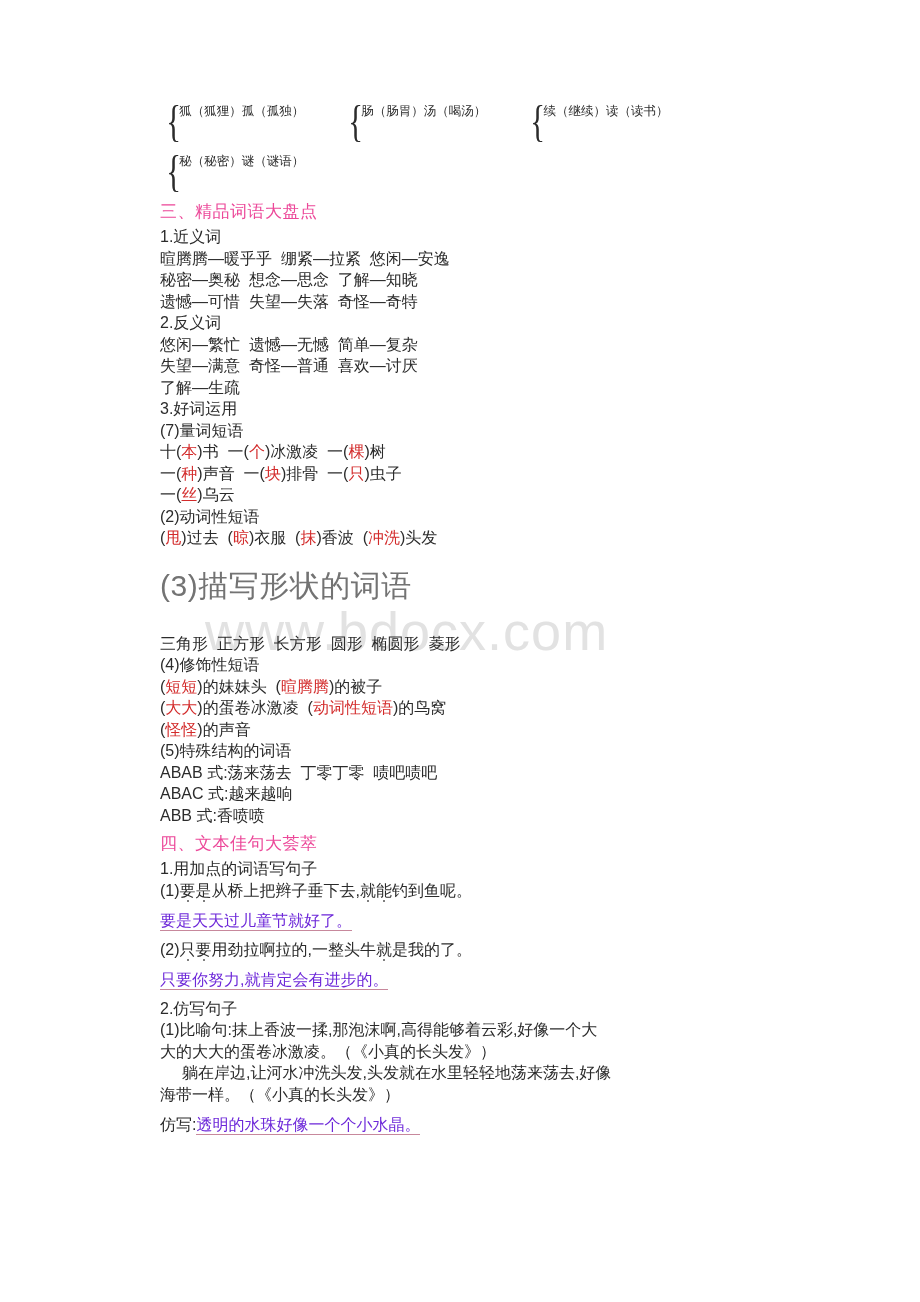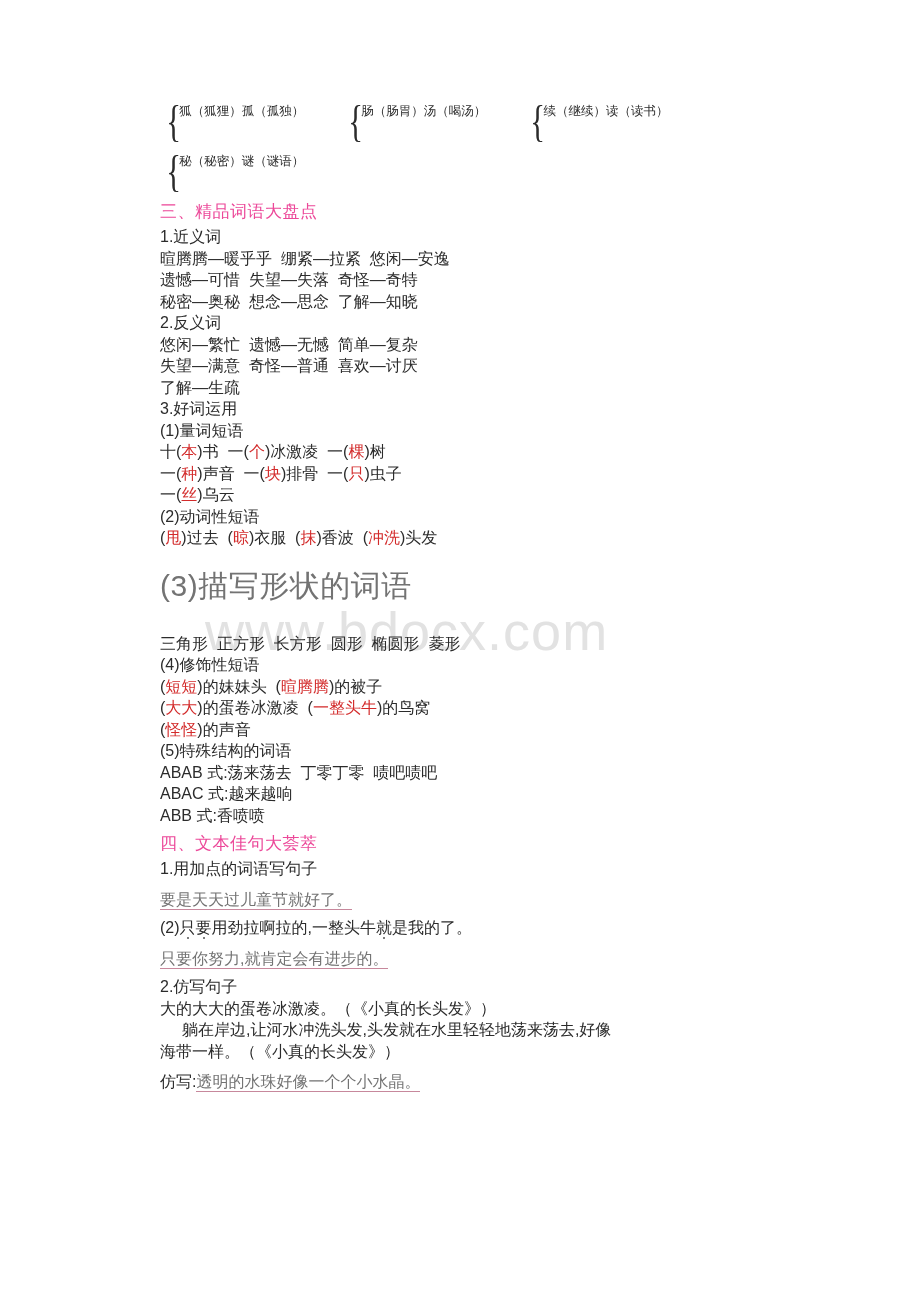--- a/index.html
+++ b/index.html
@@ -104,21 +104,21 @@
     color: #2b2b2b;
     white-space: pre-wrap;
     position: relative;
     z-index: 1;
   }
   .line.indent { text-indent: 22px; }
 
   
   .red { color: #d32b2b; }
   .ans {
-    color: #737373;
+    color: #6d28d9;
     border-bottom: 1px solid #c7889c;
     padding-bottom: 1px;
   }
   .dotted {
     position: relative;
   }
   .dotted::after {
     content: "";
     position: absolute;
     left: 50%;
@@ -174,62 +174,64 @@
           <span>秘（秘密）</span>
           <span>谜（谜语）</span>
         </div>
       </div>
     </div>
 
     <div class="sec-heading">三、精品词语大盘点</div>
 
     <div class="line">1.近义词</div>
     <div class="line">暄腾腾—暖乎乎  绷紧—拉紧  悠闲—安逸</div>
+    <div class="line">秘密—奥秘  想念—思念  了解—知晓</div>
     <div class="line">遗憾—可惜  失望—失落  奇怪—奇特</div>
-    <div class="line">秘密—奥秘  想念—思念  了解—知晓</div>
 
     <div class="line">2.反义词</div>
     <div class="line">悠闲—繁忙  遗憾—无憾  简单—复杂</div>
     <div class="line">失望—满意  奇怪—普通  喜欢—讨厌</div>
     <div class="line">了解—生疏</div>
 
     <div class="line">3.好词运用</div>
 
-    <div class="line">(1)量词短语</div>
+    <div class="line">(7)量词短语</div>
     <div class="line"><span>十(</span><span class="red">本</span><span>)书  一(</span><span class="red">个</span><span>)冰激凌  一(</span><span class="red">棵</span><span>)树</span></div>
     <div class="line"><span>一(</span><span class="red">种</span><span>)声音  一(</span><span class="red">块</span><span>)排骨  一(</span><span class="red">只</span><span>)虫子</span></div>
     <div class="line"><span>一(</span><span class="red">丝</span><span>)乌云</span></div>
 
     <div class="line">(2)动词性短语</div>
     <div class="line"><span>(</span><span class="red">甩</span><span>)过去  (</span><span class="red">晾</span><span>)衣服  (</span><span class="red">抹</span><span>)香波  (</span><span class="red">冲洗</span><span>)头发</span></div>
 
     <div class="big-heading">(3)描写形状的词语</div>
     <div class="line">三角形  正方形  长方形  圆形  椭圆形  菱形</div>
 
     <div class="line">(4)修饰性短语</div>
     <div class="line"><span>(</span><span class="red">短短</span><span>)的妹妹头  (</span><span class="red">暄腾腾</span><span>)的被子</span></div>
-    <div class="line"><span>(</span><span class="red">大大</span><span>)的蛋卷冰激凌  (</span><span class="red">一整头牛</span><span>)的鸟窝</span></div>
+    <div class="line"><span>(</span><span class="red">大大</span><span>)的蛋卷冰激凌  (</span><span class="red">动词性短语</span><span>)的鸟窝</span></div>
     <div class="line"><span>(</span><span class="red">怪怪</span><span>)的声音</span></div>
 
     <div class="line">(5)特殊结构的词语</div>
     <div class="line">ABAB 式:荡来荡去  丁零丁零  啧吧啧吧</div>
     <div class="line">ABAC 式:越来越响</div>
     <div class="line">ABB 式:香喷喷</div>
 
     <div class="sec-heading">四、文本佳句大荟萃</div>
 
     <div class="line">1.用加点的词语写句子</div>
 
+    <div class="line"><span>(1)</span><span class="dotted">要</span><span class="dotted">是</span><span>从桥上把辫子垂下去,</span><span class="dotted">就</span><span class="dotted">能</span><span>钓到鱼呢。</span></div>
     <div class="line answer-line"><span class="ans">要是天天过儿童节就好了。</span></div>
 
     <div class="line"><span>(2)</span><span class="dotted">只</span><span class="dotted">要</span><span>用劲拉啊拉的,一整头牛</span><span class="dotted">就</span><span>是我的了。</span></div>
     <div class="line answer-line"><span class="ans">只要你努力,就肯定会有进步的。</span></div>
 
     <div class="line">2.仿写句子</div>
 
+    <div class="line">(1)比喻句:抹上香波一揉,那泡沫啊,高得能够着云彩,好像一个大</div>
     <div class="line">大的大大的蛋卷冰激凌。（《小真的长头发》）</div>
     <div class="line indent">躺在岸边,让河水冲洗头发,头发就在水里轻轻地荡来荡去,好像</div>
     <div class="line">海带一样。（《小真的长头发》）</div>
 
     <div class="line answer-line"><span>仿写:</span><span class="ans">透明的水珠好像一个个小水晶。</span></div>
 
   </div>
 </div>
 
 </body></html>

